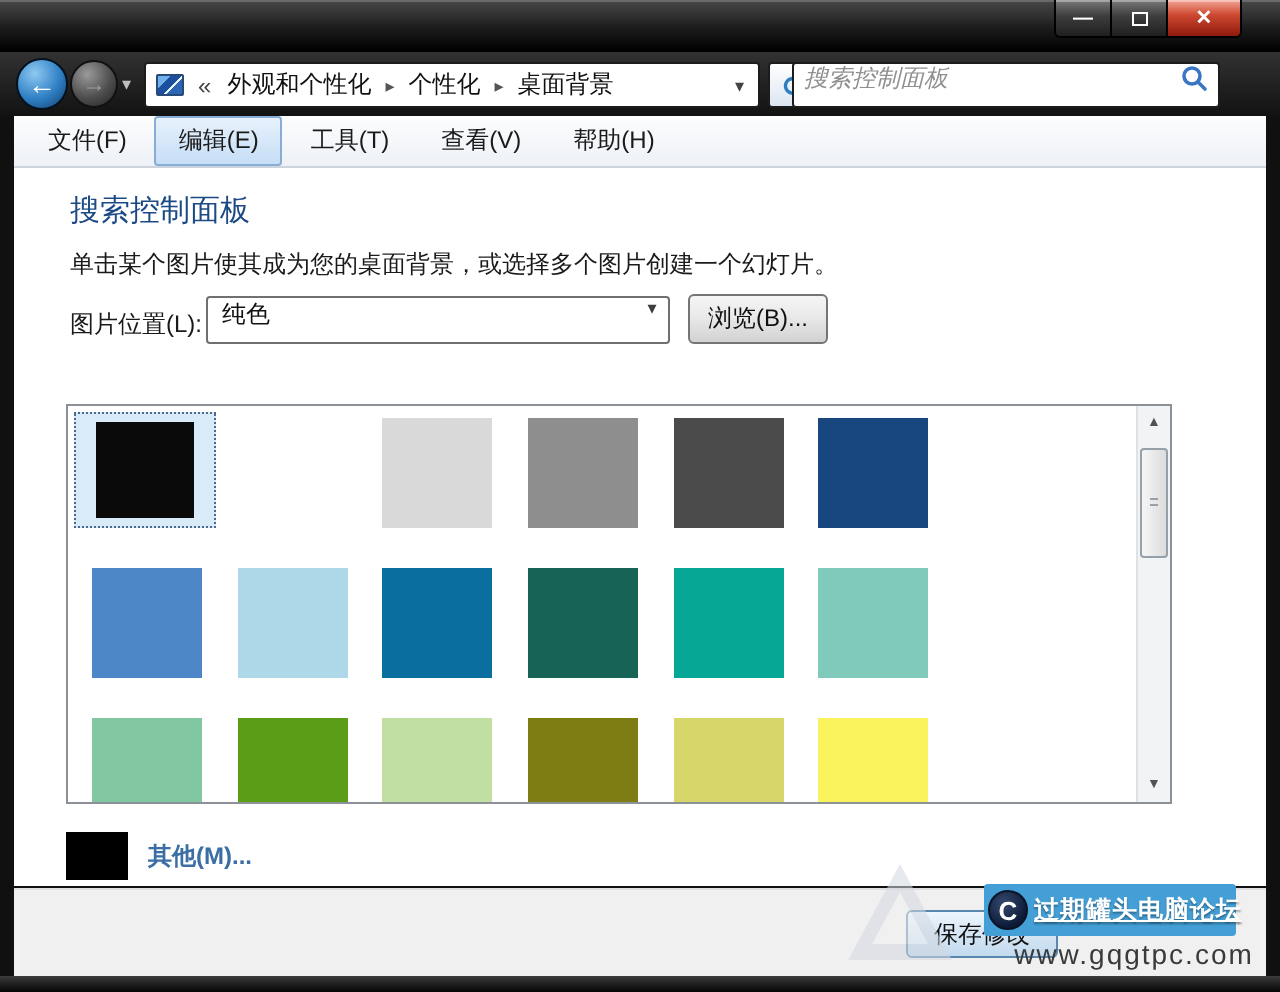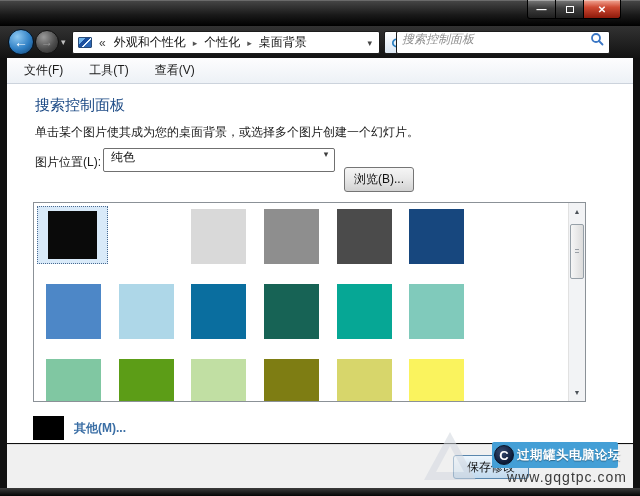--- a/index.html
+++ b/index.html
@@ -69,21 +69,21 @@
   .page-desc{ position:absolute; left:28px; top:40px; font-size:12px; color:#1a1a1a;text-align:right;}
   .pos-label{ position:absolute; left:28px; top:70px; font-size:12px; color:#1a1a1a;}
   .combo{ position:absolute; left:96px; top:64px; width:232px; height:24px; background:#fff;
           border:1px solid #707070; border-radius:2px; display:flex; align-items:flex-start;
           font-size:12px; color:#111;}
   .combo .val{ padding-left:7px; flex:1;}
   .combo .arrow{ width:16px; text-align:center; color:#3d3d3d; font-size:9px;}
   .browse-btn{ position:absolute; left:337px; top:63px; width:70px; height:25px;
                background:linear-gradient(#f5f5f5,#e9e9e9 45%,#d2d2d2); border:1px solid #757575;
                border-radius:3px; font-size:12px; color:#111; display:flex; align-items:center;
-               justify-content:center;margin-top:20px;}
+               justify-content:center;}
 
   
   .listbox{ position:absolute; left:26px; top:118px; width:553px; height:200px; background:#fff;
             border:1px solid #8b9197; overflow:hidden;}
   .swatch{ position:absolute; width:55px; height:55px;}
   .sel-wrap{ position:absolute; left:3px; top:3px; width:71px; height:58px; background:#d9eaf9;
              border:1px dotted #4a6a90; display:flex; align-items:center; justify-content:center;}
   .sel-wrap .swatch-inner{ width:49px; height:48px;}
   .scrollbar{ position:absolute; right:0; top:0; bottom:0; width:17px; background:#f2f3f5;
               border-left:1px solid #e1e1e1;}
@@ -116,21 +116,21 @@
          border-left:14px solid transparent; border-right:14px solid transparent;
          border-bottom:26px solid #f0f0f0;}
   .wm-badge{ position:absolute; left:492px; top:442px; width:126px; height:26px; z-index:6;
              border-radius:2px; display:flex; align-items:center; padding-left:2px;
              background:linear-gradient(#58addd,#3b93cc);}
   .wm-logo{ width:20px; height:20px; border-radius:50%; flex:none; margin-right:3px;
             background:radial-gradient(circle at 38% 32%, #35496e, #0d1b38 70%);
             color:#fff; font-size:13px; font-weight:bold; display:flex; align-items:center;
             justify-content:center; border:1px solid #0a1428;}
   .wm-title{ color:#fff; font-size:12.5px; font-weight:bold; letter-spacing:.5px;
-             text-shadow:0 1px 1px rgba(0,0,0,.35); white-space:nowrap;}
+             text-shadow:0 1px 1px rgba(0,0,0,.35); white-space:nowrap;text-decoration:underline;}
   .wm-url{ position:absolute; left:492px; top:469px; width:126px; z-index:6; text-align:center;
            font-size:14px; color:#3a3a3a; letter-spacing:1px; white-space:nowrap;margin-left:12px;}
 </style>
 </head>
 <body>
 
 <div class="screen">
 
   <div class="titlebar"></div>
   <div class="caption">
@@ -174,22 +174,24 @@
   <div class="search-box">
     <input type="text" placeholder="搜索控制面板" style="">
     <svg class="mag" width="14" height="14" viewBox="0 0 14 14">
       <circle cx="6" cy="6" r="4" fill="none" stroke="#3a76c4" stroke-width="1.8"></circle>
       <line x1="9" y1="9" x2="12.5" y2="12.5" stroke="#3a76c4" stroke-width="1.8" stroke-linecap="round"></line>
     </svg>
   </div>
 
   <div class="menubar">
     <span class="menu-item">文件(F)</span>
+    <span class="menu-item hl">编辑(E)</span>
     <span class="menu-item">工具(T)</span>
     <span class="menu-item">查看(V)</span>
+    <span class="menu-item">帮助(H)</span>
   </div>
 
   <div class="content">
     <div class="page-title" style="color: rgb(28, 74, 133);">搜索控制面板</div>
     <div class="page-desc">单击某个图片使其成为您的桌面背景，或选择多个图片创建一个幻灯片。</div>
 
     <div class="pos-label">图片位置(L):</div>
     <div class="combo">
       <span class="val">纯色</span>
       <span class="arrow">▾</span>

